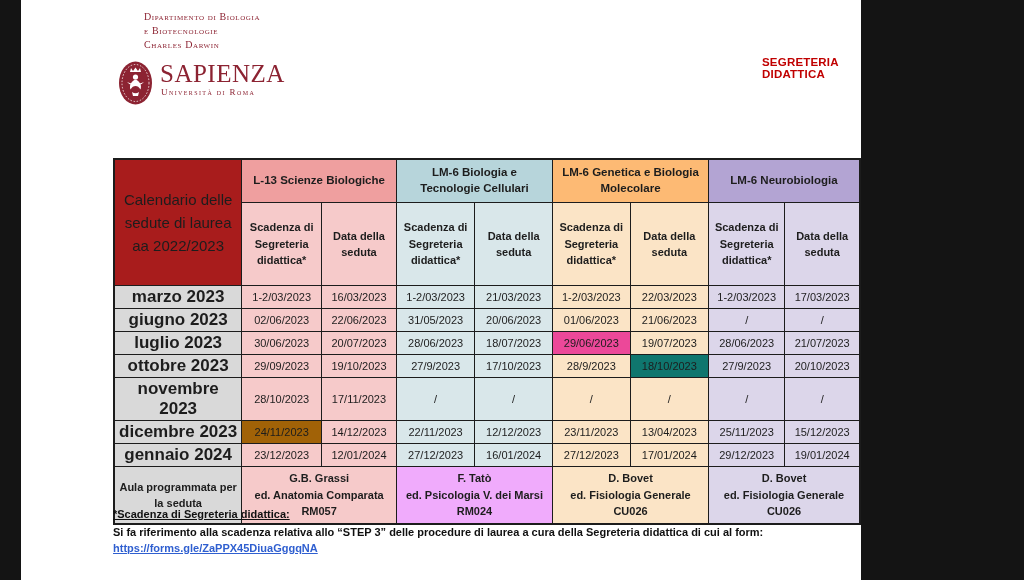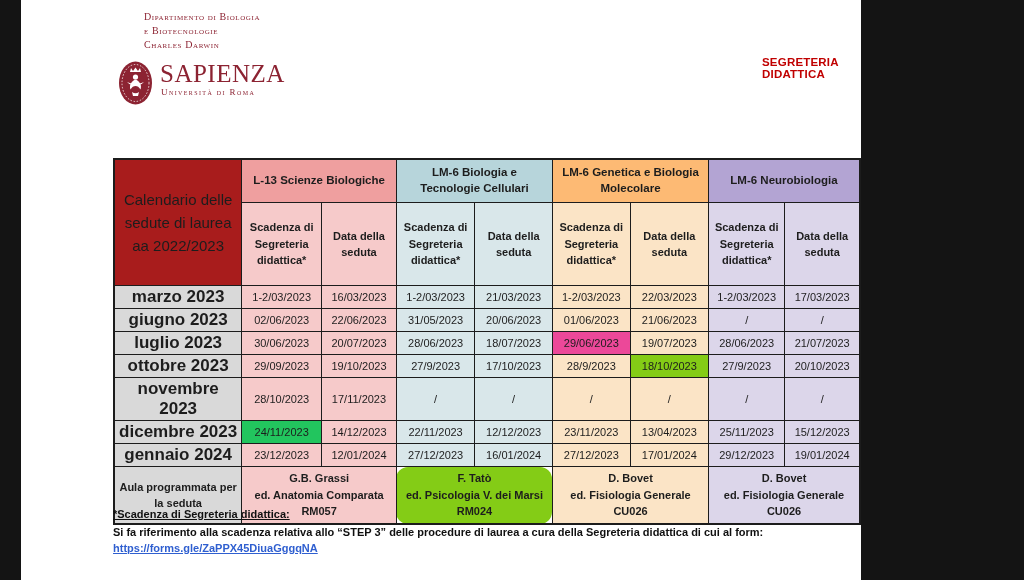--- a/index.html
+++ b/index.html
@@ -161,38 +161,38 @@
           <td class="date" style="background: rgb(220, 214, 234);">28/06/2023</td>
           <td class="date" style="background: rgb(220, 214, 234);">21/07/2023</td>
         </tr>
         <tr>
           <th class="month">ottobre 2023</th>
           <td class="date" style="background: rgb(246, 202, 202);">29/09/2023</td>
           <td class="date" style="background: rgb(246, 202, 202);">19/10/2023</td>
           <td class="date" style="background: rgb(217, 231, 234);">27/9/2023</td>
           <td class="date" style="background: rgb(217, 231, 234);">17/10/2023</td>
           <td class="date" style="background: rgb(251, 228, 198);">28/9/2023</td>
-          <td class="date" style="background: #84cc16; margin-left: 32px;">18/10/2023</td>
+          <td class="date" style="background: #0f766e; margin-left: 32px;">18/10/2023</td>
           <td class="date" style="background: rgb(220, 214, 234);">27/9/2023</td>
           <td class="date" style="background: rgb(220, 214, 234);">20/10/2023</td>
         </tr>
         <tr>
           <th class="month">novembre 2023</th>
           <td class="date" style="background: rgb(246, 202, 202);">28/10/2023</td>
           <td class="date" style="background: rgb(246, 202, 202);">17/11/2023</td>
           <td class="date" style="background: rgb(217, 231, 234);">/</td>
           <td class="date" style="background: rgb(217, 231, 234);">/</td>
           <td class="date" style="background: rgb(251, 228, 198);">/</td>
           <td class="date" style="background: rgb(251, 228, 198);">/</td>
           <td class="date" style="background: rgb(220, 214, 234);">/</td>
           <td class="date" style="background: rgb(220, 214, 234);">/</td>
         </tr>
         <tr>
           <th class="month">dicembre 2023</th>
-          <td class="date" style="background: #22c55e;">24/11/2023</td>
+          <td class="date" style="background: #a16207;">24/11/2023</td>
           <td class="date" style="background: rgb(246, 202, 202);">14/12/2023</td>
           <td class="date" style="background: rgb(217, 231, 234);">22/11/2023</td>
           <td class="date" style="background: rgb(217, 231, 234);">12/12/2023</td>
           <td class="date" style="background: rgb(251, 228, 198);">23/11/2023</td>
           <td class="date" style="background: rgb(251, 228, 198);">13/04/2023</td>
           <td class="date" style="background: rgb(220, 214, 234);">25/11/2023</td>
           <td class="date" style="background: rgb(220, 214, 234);">15/12/2023</td>
         </tr>
         <tr>
           <th class="month">gennaio 2024</th>
@@ -205,21 +205,21 @@
           <td class="date" style="background: rgb(220, 214, 234);">29/12/2023</td>
           <td class="date" style="background: rgb(220, 214, 234);">19/01/2024</td>
         </tr>
         <tr>
           <th class="aula-label">Aula programmata per la seduta</th>
           <td class="aula" colspan="2" style="background: rgb(246, 202, 202);">
             <div>G.B. Grassi</div>
             <div>ed. Anatomia Comparata</div>
             <div>RM057</div>
           </td>
-          <td class="aula" colspan="2" style="background: #84cc16; border-radius: 12px;">
+          <td class="aula" colspan="2" style="background: #f0abfc;">
             <div>F. Tatò</div>
             <div>ed. Psicologia V. dei Marsi</div>
             <div>RM024</div>
           </td>
           <td class="aula" colspan="2" style="background: rgb(251, 228, 198);">
             <div>D. Bovet</div>
             <div>ed. Fisiologia Generale</div>
             <div>CU026</div>
           </td>
           <td class="aula" colspan="2" style="background: rgb(220, 214, 234);">

